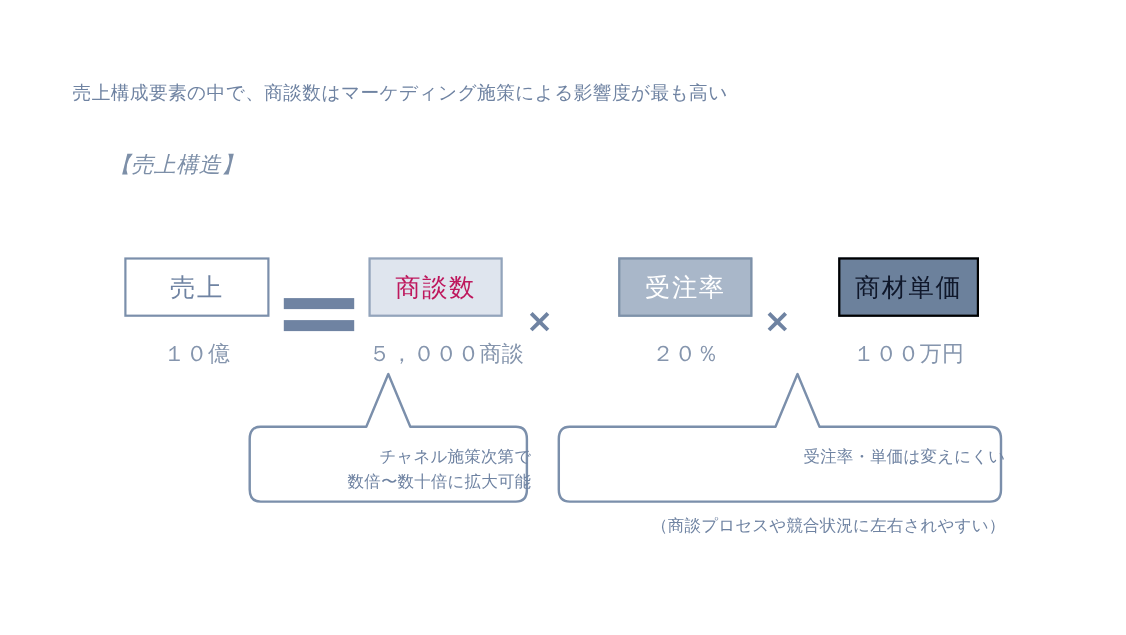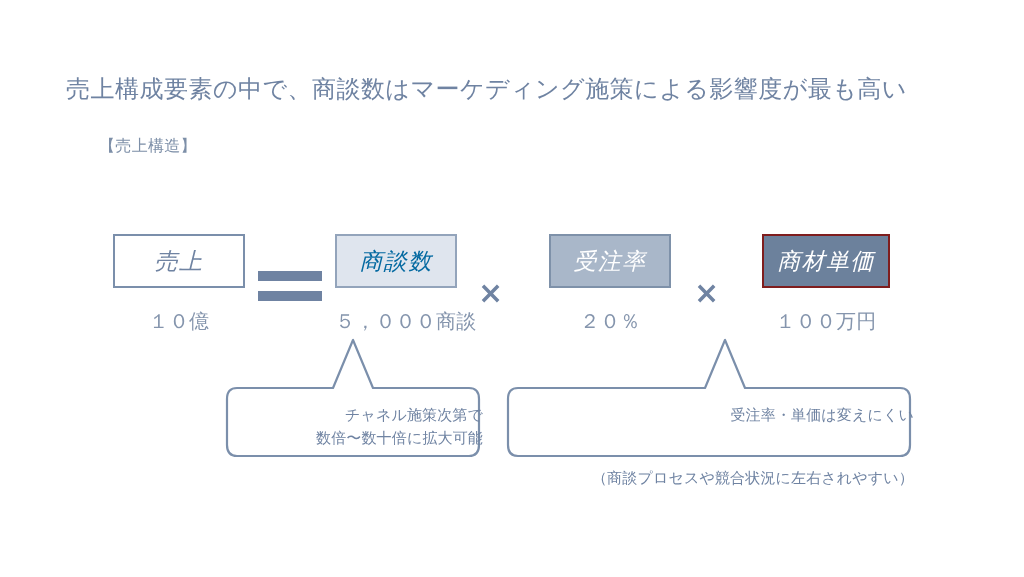--- a/index.html
+++ b/index.html
@@ -21,35 +21,36 @@
     position: absolute;
     inset: 0;
     background: #ffffff;
   }
 
   
   .headline {
     position: absolute;
     left: 66px;
     top: 74px;
-    font-size: 24px;
+    font-size: 17px;
     line-height: 1.3;
     letter-spacing: 0.02em;
     color: #6f83a2;
     white-space: nowrap;
   }
   .subhead {
     position: absolute;
     left: 99px;
     top: 136px;
-    font-size: 16px;
+    font-size: 20px;
     line-height: 1.3;
     letter-spacing: 0.02em;
     color: #7d8fa8;
     white-space: nowrap;
+    font-style: italic;
   }
 
   
   .formula {
     position: absolute;
     left: 0;
     top: 0;
     width: 1024px;
     height: 577px;
   }
@@ -60,41 +61,40 @@
   }
   .term-box {
     box-sizing: border-box;
     height: 54px;
     display: flex;
     align-items: center;
     justify-content: center;
     font-size: 23px;
     letter-spacing: 0.06em;
     white-space: nowrap;
-    font-style: italic;
   }
   .term-box.style-outline {
     background: #ffffff;
     border: 2px solid #7b8fab;
     color: #6f83a2;
   }
   .term-box.style-tint {
     background: #dfe5ee;
     border: 2px solid #93a4bb;
-    color: #0369a1;
+    color: #be185d;
   }
   .term-box.style-mid {
     background: #a9b7c9;
     border: 2px solid #7e91a9;
     color: #ffffff;
   }
   .term-box.style-dark {
     background: #6c819c;
-    border: 2px solid #7f1d1d;
-    color: #ffffff;
+    border: 2px solid #000000;
+    color: #0f172a;
   }
 
   .term-value {
     margin-top: 20px;
     font-size: 20px;
     letter-spacing: 0.01em;
     color: #8595ad;
     white-space: nowrap;
     font-family: Liberation Serif, serif;
   }
@@ -171,21 +171,21 @@
       <span class="bar b2"></span>
     </div>
 
     <div class="term" style="left:335px; top:234px; width:122px;">
       <div class="term-box style-tint">商談数</div>
       <div class="term-value">５，０００商談</div>
     </div>
 
     <div class="op op-times t1">×</div>
 
-    <div class="term" style="left:549px; top:234px; width:122px;">
+    <div class="term" style="left:562px; top:234px; width:122px;">
       <div class="term-box style-mid">受注率</div>
       <div class="term-value">２０％</div>
     </div>
 
     <div class="op op-times t2">×</div>
 
     <div class="term" style="left:762px; top:234px; width:128px;">
       <div class="term-box style-dark">商材単価</div>
       <div class="term-value">１００万円</div>
     </div>

